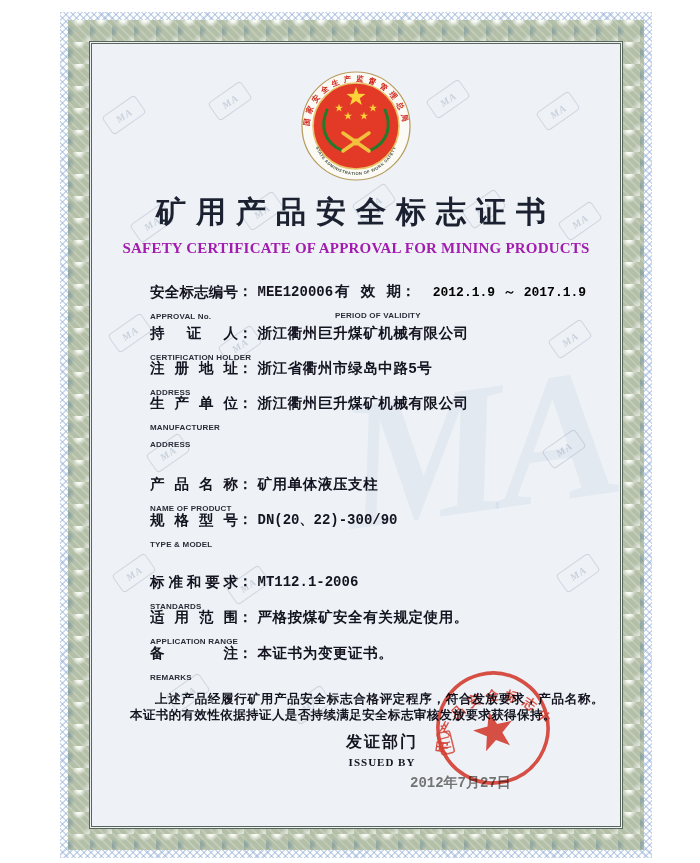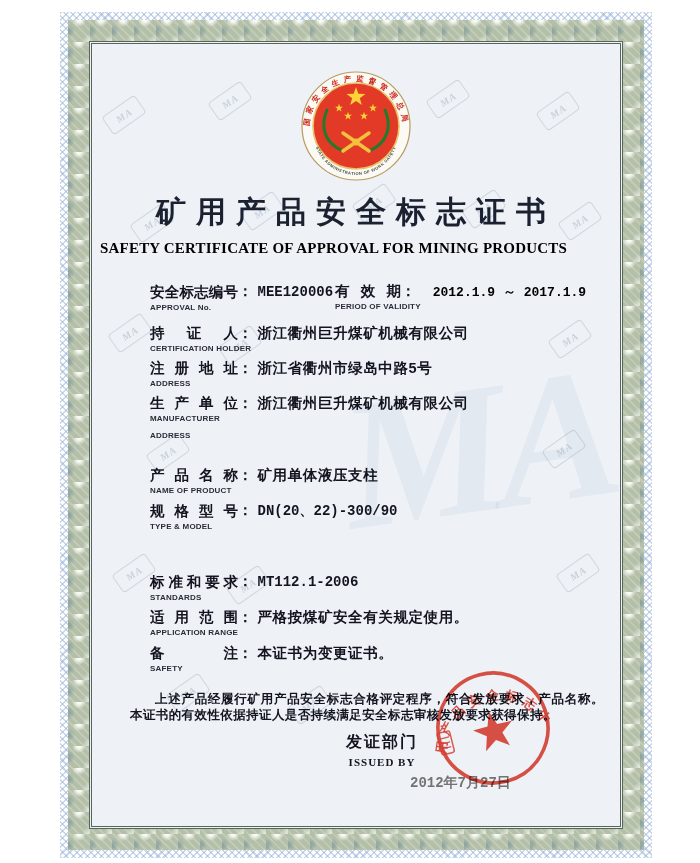--- a/index.html
+++ b/index.html
@@ -46,33 +46,33 @@
     color:rgba(128,160,200,.10);letter-spacing:-10px;
     transform:rotate(-8deg);
   }
   
   .emblem{position:absolute;top:26px;left:50%;transform:translateX(-50%);z-index:1;}
   .title{
     position:absolute;top:148px;left:0;right:0;z-index:1;text-align:center;
     font:700 30px "Liberation Serif","DejaVu Serif",serif;color:#1b2130;letter-spacing:10px;
   }
   .subtitle{
-    position:absolute;top:196px;left:8px;right:0;z-index:1;text-align:left;
-    font:700 15px "Liberation Serif","DejaVu Serif",serif;color:#000000;letter-spacing:.2px;
+    position:absolute;top:196px;left:0;right:0;z-index:1;text-align:center;
+    font:700 15px "Liberation Serif","DejaVu Serif",serif;color:#a21caf;letter-spacing:.2px;
   }
   
   .cn{font-size:14.5px;color:#141420;line-height:18px;white-space:nowrap;}
   .flabel{
     display:inline-block;width:88px;font-weight:700;vertical-align:bottom;
     text-align:justify;text-align-last:justify;color:#141420;
   }
   .colon{font-weight:700;color:#141420;}
   .fvalue{font-weight:700;margin-left:5px;letter-spacing:.6px;}
   .mono{font-family:"Liberation Mono","DejaVu Sans Mono",monospace;font-size:14px;letter-spacing:0;margin-top:7px;}
-  .fen{font:600 8px "Liberation Sans",sans-serif;color:#2c2c38;letter-spacing:.2px;margin-top:2px;}
+  .fen{font:600 8px "Liberation Sans",sans-serif;color:#2c2c38;letter-spacing:.2px;margin-top:11px;}
   .approval-row{position:absolute;top:238px;left:58px;right:12px;display:flex;z-index:1;}
   .afield{width:185px;}
   .vfield{display:flex;}
   .vlabels .flabel{width:66px;}
   .vval{align-self:flex-start;margin-left:12px;margin-top:1px;font-size:13px;white-space:nowrap;}
   .fgroup{position:absolute;left:58px;right:8px;z-index:1;}
   .f-main{top:280px;}
   .f-main .field{height:35px;}
   .f-spec{top:528px;}
   .f-spec .field{height:36px;}
@@ -200,21 +200,21 @@
           <div class="field">
             <div class="cn"><span class="flabel">标准和要求</span><span class="colon">：</span><span class="fvalue mono">MT112.1-2006</span></div>
             <div class="fen">STANDARDS</div>
           </div>
           <div class="field">
             <div class="cn"><span class="flabel">适用范围</span><span class="colon">：</span><span class="fvalue">严格按煤矿安全有关规定使用。</span></div>
             <div class="fen">APPLICATION RANGE</div>
           </div>
           <div class="field">
             <div class="cn"><span class="flabel">备注</span><span class="colon">：</span><span class="fvalue">本证书为变更证书。</span></div>
-            <div class="fen">SAFETY</div>
+            <div class="fen">REMARKS</div>
           </div>
         </div>
 
         <div class="declaration">上述产品经履行矿用产品安全标志合格评定程序，符合发放要求，产品名称。本证书的有效性依据持证人是否持续满足安全标志审核发放要求获得保持。</div>
 
         <div class="issuer">
           <div class="issuer-label">发证部门</div>
           <div class="issuer-en">ISSUED BY</div>
         </div>
         <div class="issue-date">2012年7月27日</div>

